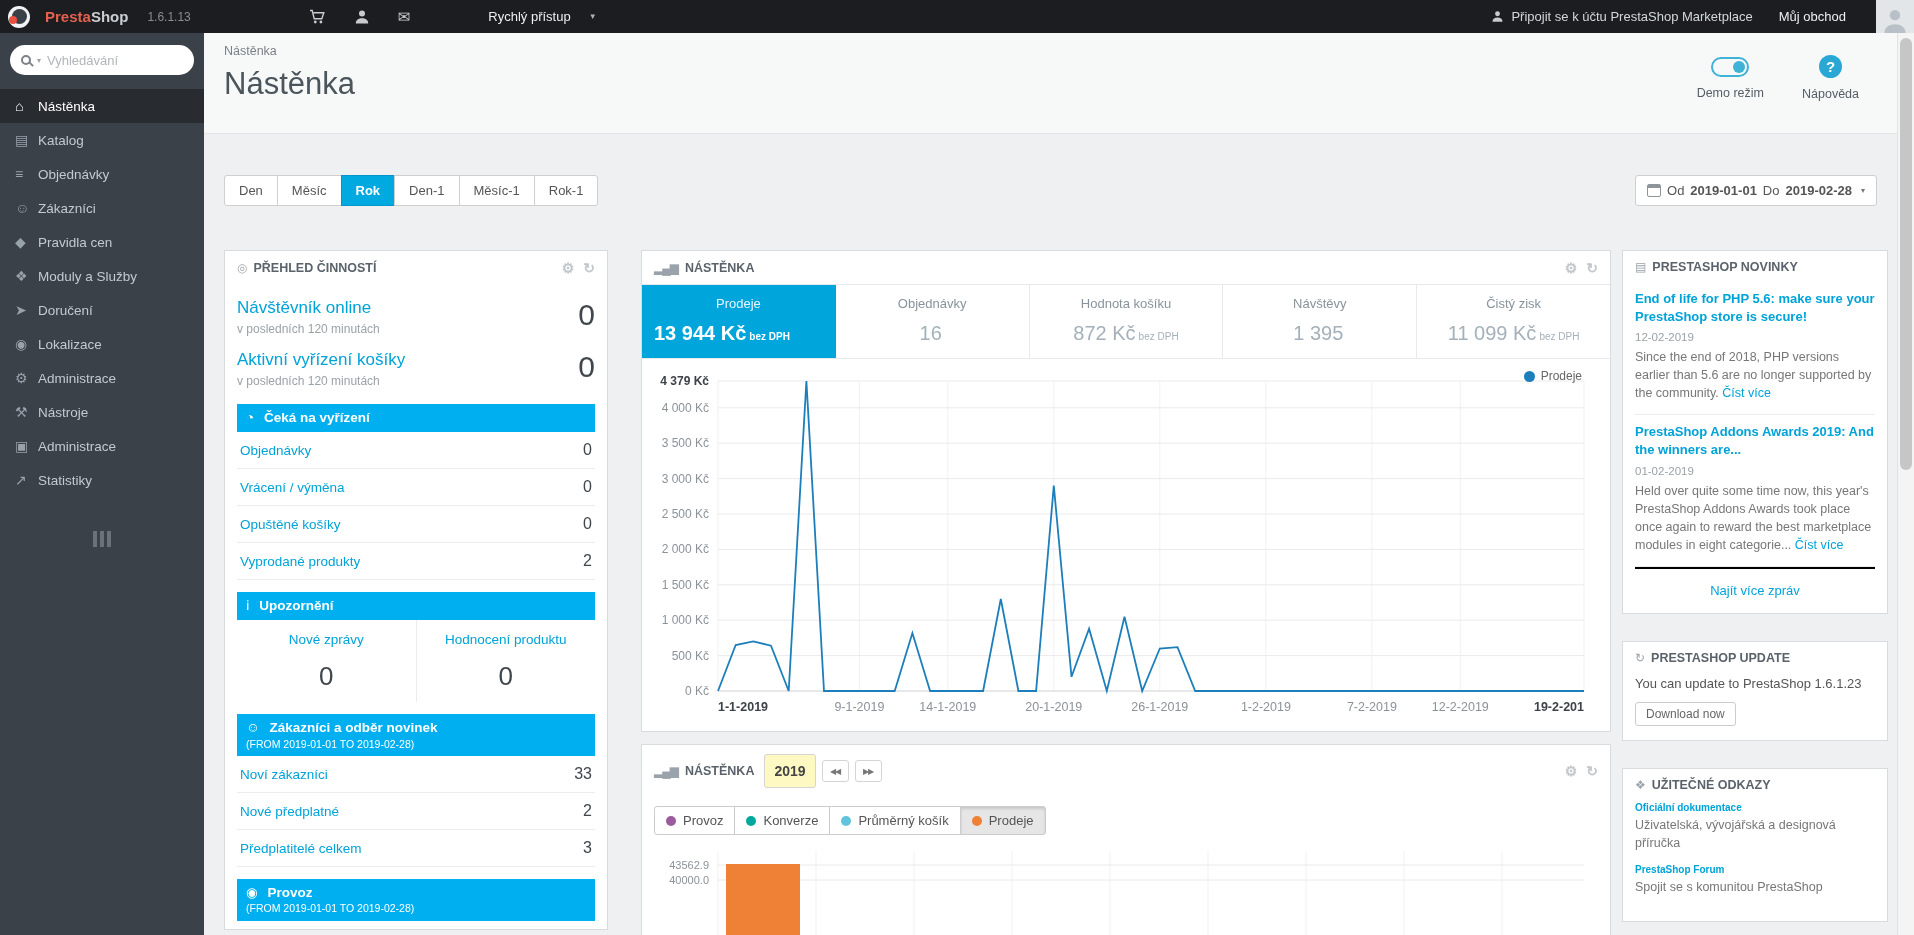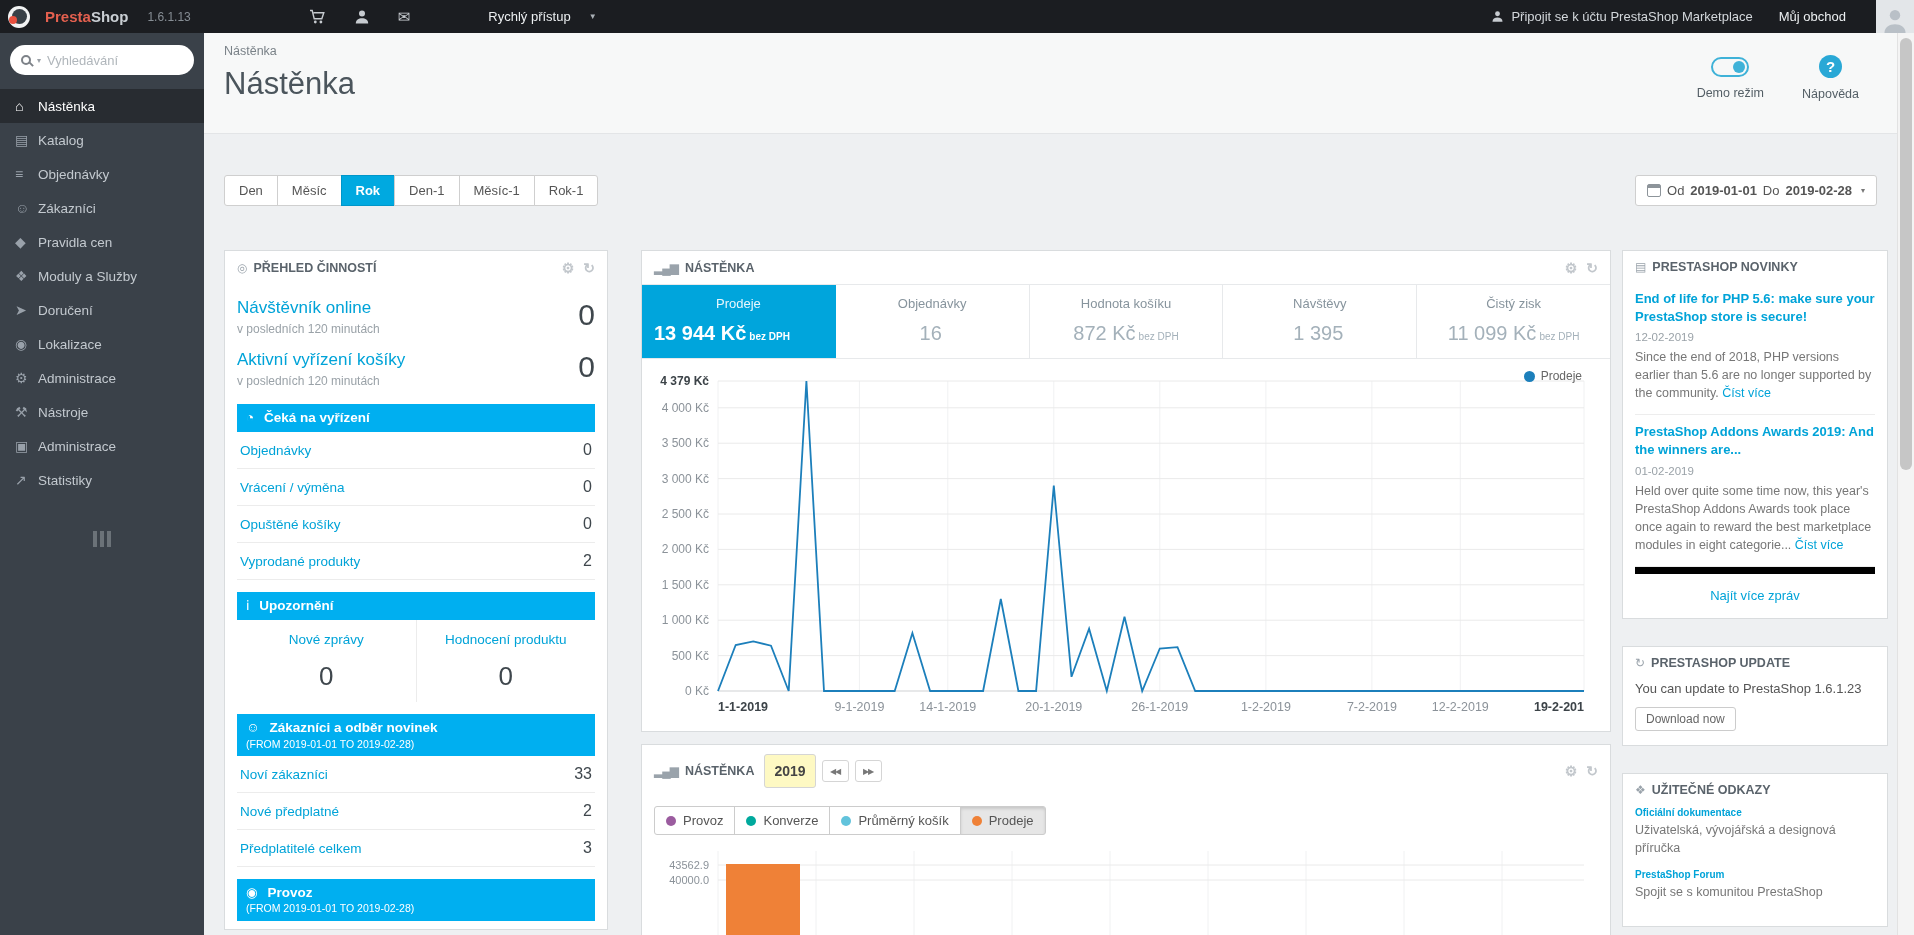--- a/index.html
+++ b/index.html
@@ -122,21 +122,21 @@
 
   
   .col-right .panel{margin-bottom:27px}
   .news-body-wrap{padding:0 12px 10px}
   .news-item{padding:8px 0 12px;border-bottom:1px solid #ededed}
   .news-item:last-of-type{border-bottom:none}
   .news-title{color:#00a3d8;font-weight:bold;font-size:13px;line-height:1.35;cursor:pointer}
   .news-date{color:#9aa2a8;font-size:11.5px;margin:6px 0 5px}
   .news-text{color:#777;font-size:12.5px;line-height:1.45}
   .read-more{color:#00a3d8;cursor:pointer}
-  .news-more{text-align:center;border-top:7px solid #000000;padding:12px 0 4px}
+  .news-more{text-align:center;border-top:2px solid #000000;padding:12px 0 4px}
   .news-more span{color:#00a3d8;font-size:13px;cursor:pointer}
   .upd-body{padding:2px 12px 14px;font-size:13px;color:#555;line-height:1.4}
   .upd-btn{margin-top:9px;display:inline-block;padding:4px 10px;border:1px solid #ccc;background:#fff;color:#666;font-size:12px;border-radius:3px;cursor:pointer;font-family:inherit}
   .links-body{padding:2px 12px 12px}
   .link-item{margin-bottom:12px}
   .link-title{color:#00a3d8;font-weight:bold;font-size:10px;cursor:pointer}
   .link-desc{color:#777;font-size:12.5px;margin-top:4px;line-height:1.4}
 
   
   .scrollbar{position:absolute;top:33px;right:0;width:17px;bottom:0;background:#f4f4f4;border-left:1px solid #e2e2e2}

